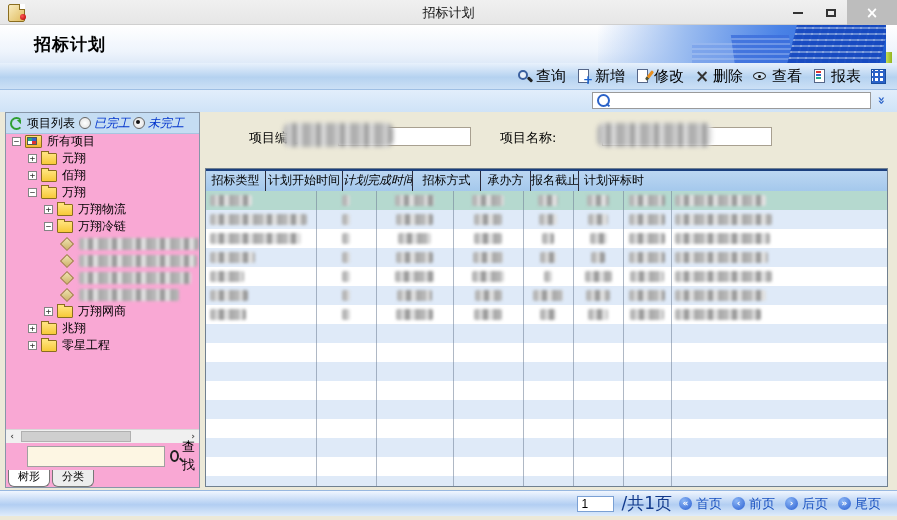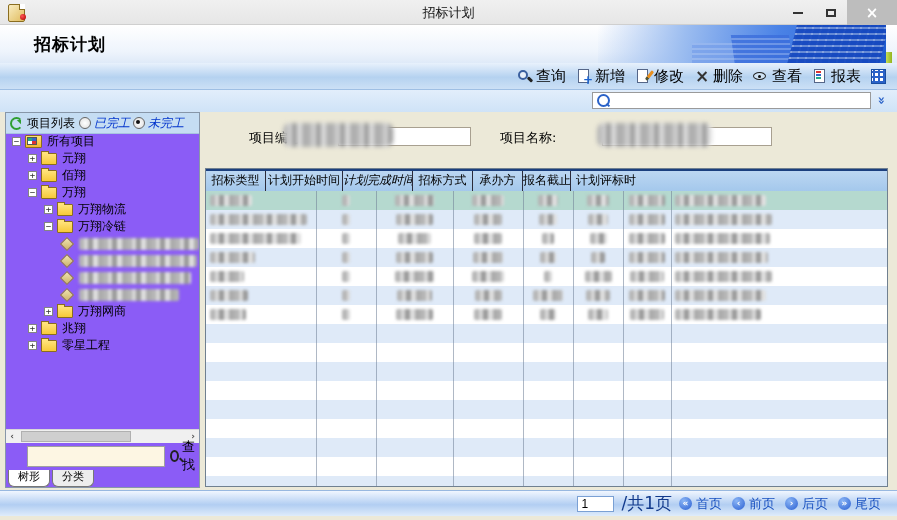--- a/index.html
+++ b/index.html
@@ -46,21 +46,21 @@
 
   
   .searchrow{position:absolute;left:0;top:90px;width:897px;height:22px;background:linear-gradient(#e2eefb,#cfe3f7);}
   .searchbox{position:absolute;left:592px;top:2px;width:279px;height:17px;background:#fff;border:1px solid #9a9a9a;box-sizing:border-box;display:flex;align-items:center;}
   .mag{display:inline-block;width:9px;height:9px;border:2px solid #2a62c8;border-radius:50%;margin-left:4px;position:relative;}
   .mag::after{content:'';position:absolute;left:7px;top:8px;width:4px;height:2px;background:#2a62c8;transform:rotate(45deg);}
   .searchbox input{flex:1;border:none;outline:none;height:13px;font-size:12px;background:transparent;}
   .collapse-ico{position:absolute;left:876px;top:3px;color:#2a62c8;font-weight:bold;font-size:13px;transform:rotate(-90deg);cursor:default;}
 
   
-  .sidebar{position:absolute;left:5px;top:112px;width:195px;height:376px;background:#8b5cf6;border:1px solid #8796a8;box-sizing:border-box;overflow:hidden;}
+  .sidebar{position:absolute;left:5px;top:112px;width:195px;height:376px;background:#f9a8d4;border:1px solid #8796a8;box-sizing:border-box;overflow:hidden;}
   .sb-header{height:20px;background:#c5ddf3;display:flex;align-items:center;gap:4px;padding:0 4px;border-bottom:1px solid #a8c4e0;}
   .refresh-icon{display:inline-block;width:9px;height:9px;border:2px solid #2f9e2f;border-radius:50%;border-right-color:transparent;position:relative;}
   .refresh-icon::after{content:'';position:absolute;right:-3px;top:-2px;width:0;height:0;border:3px solid transparent;border-left-color:#2f9e2f;transform:rotate(-45deg);}
   .sb-title{font-size:12px;color:#000;}
   .radio{width:10px;height:10px;border-radius:50%;border:1px solid #666;background:radial-gradient(#fff,#ddd);display:inline-block;position:relative;flex:none;}
   .radio.checked::after{content:'';position:absolute;left:2px;top:2px;width:4px;height:4px;background:#111;border-radius:50%;}
   .radio-lbl{color:#0033cc;font-size:12px;}
   .tree{position:absolute;left:0;top:20px;width:193px;height:296px;overflow:hidden;}
   .tree-row{position:relative;height:17px;display:flex;align-items:center;white-space:nowrap;cursor:default;}
   .toggle{width:9px;height:9px;border:1px solid #848484;background:#fff;font-size:9px;line-height:7px;text-align:center;color:#333;box-sizing:border-box;margin-right:4px;flex:none;font-family:"DejaVu Sans Mono",monospace;}
@@ -273,21 +273,21 @@
       <div class="fblur blurtex" style="left:78px;top:11px;width:110px;height:24px;"></div>
       <div class="f-lbl" style="left:295px;">项目名称:</div>
       <div class="f-input" style="left:397px;width:170px;"></div>
       <div class="fblur blurtex" style="left:392px;top:11px;width:115px;height:24px;"></div>
     </div>
     <div class="table">
       <div class="thead" id="thead">
           <div class="th" style="width: 60px;">招标类型</div>
           <div class="th" style="width: 77px;">计划开始时间</div>
           <div class="th" style="width: 70px; font-style: italic;">计划完成时间</div>
-          <div class="th" style="width: 60px;">招标方式</div>
+          <div class="th" style="width: 68px;">招标方式</div>
           <div class="th" style="width: 50px;">承办方</div>
           <div class="th" style="width: 48px;">报名截止时</div>
           <div class="th" style="width: 216px;">计划评标时</div>
         </div>
       <div class="tbody" id="tbody">
           <div class="trow" style="top: 0px; background: rgb(181, 217, 207);">
             <div class="cblur blurtex" style="left: 4px; width: 41.5px;"></div>
             <div class="cblur blurtex" style="left: 136px; width: 8px;"></div>
             <div class="cblur blurtex" style="left: 188.63px; width: 39.74px;"></div>
             <div class="cblur blurtex" style="left: 265.7px; width: 32.6px;"></div>

